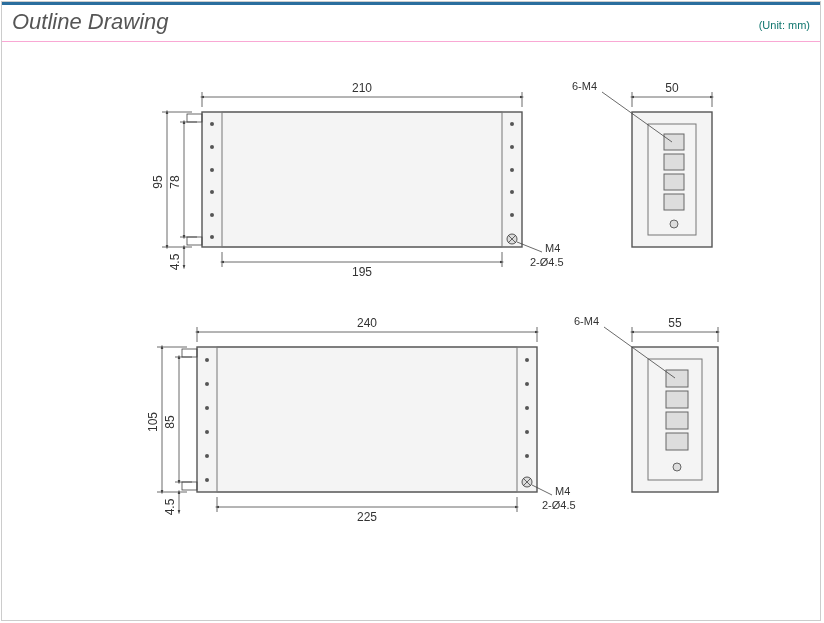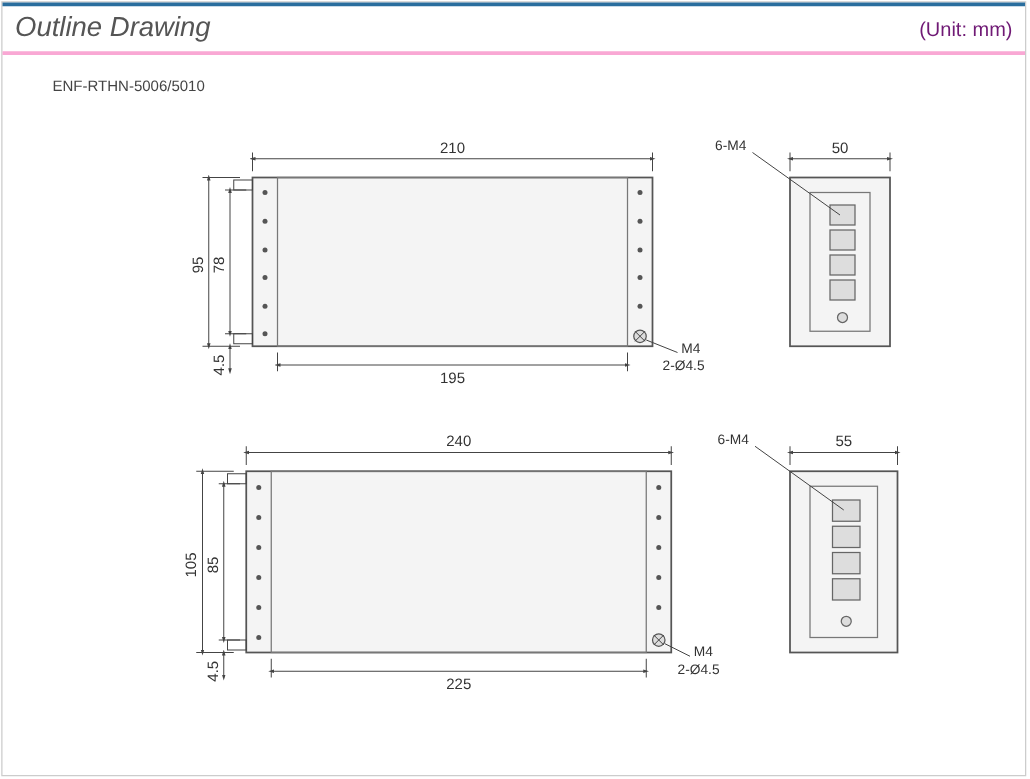--- a/index.html
+++ b/index.html
@@ -13,35 +13,35 @@
   }
   .frame {
     border: 1px solid #ccc;
     width: 820px;
     height: 620px;
     margin: 1px;
     position: relative;
   }
   .titlebar {
     border-top: 3px solid #2a6e9e;
-    border-bottom: 3px solid #f9a8d4;
+    border-bottom: 1px solid #f9a8d4;
     padding: 4px 10px 6px 10px;
     display: flex;
     justify-content: space-between;
     align-items: baseline;
   }
   .title {
     font-size: 22px;
     font-style: italic;
     color: #555;
     font-weight: 400;
   }
   .unit {
-    font-size: 16px;
-    color: #701a75;
+    font-size: 11px;
+    color: #0f766e;
   }
   .content {
     position: relative;
     padding: 10px 30px;
   }
   .model-label {
     font-size: 12px;
     color: #444;
     margin: 8px 0 6px 10px;
   }
@@ -63,21 +63,20 @@
 <body>
 
 <div class="frame">
   <div class="titlebar">
     <span class="title">Outline Drawing</span>
     <span class="unit">(Unit: mm)</span>
   </div>
 
   <div class="content">
 
-    <div class="model-label">ENF-RTHN-5006/5010</div>
     <div class="drawing-row">
       <svg width="760" height="240" viewBox="0 0 760 240">
         <defs>
           <marker id="arr" viewBox="0 0 10 10" refX="5" refY="5" markerWidth="6" markerHeight="6" orient="auto-start-reverse">
             <path d="M 0 2 L 10 5 L 0 8 z" fill="#444"></path>
           </marker>
         </defs>
 
         <rect x="170" y="60" width="320" height="135" class="body"></rect>
 

